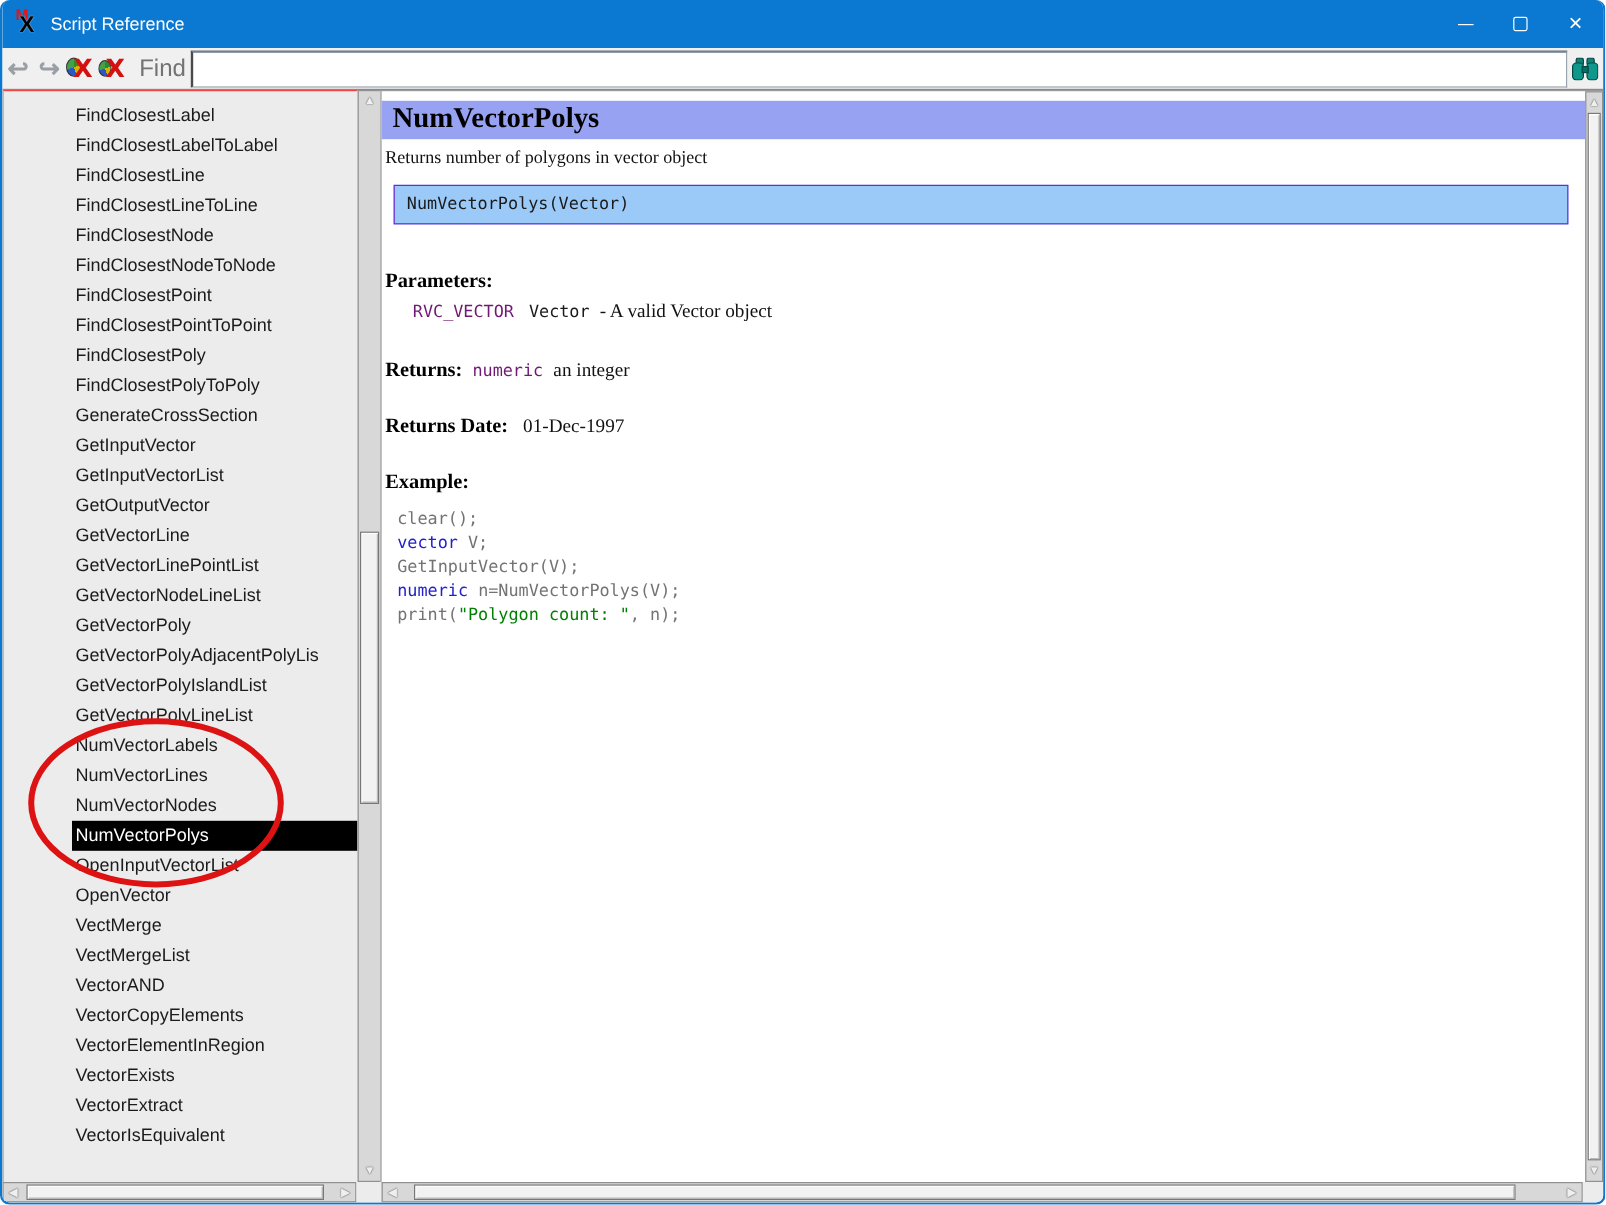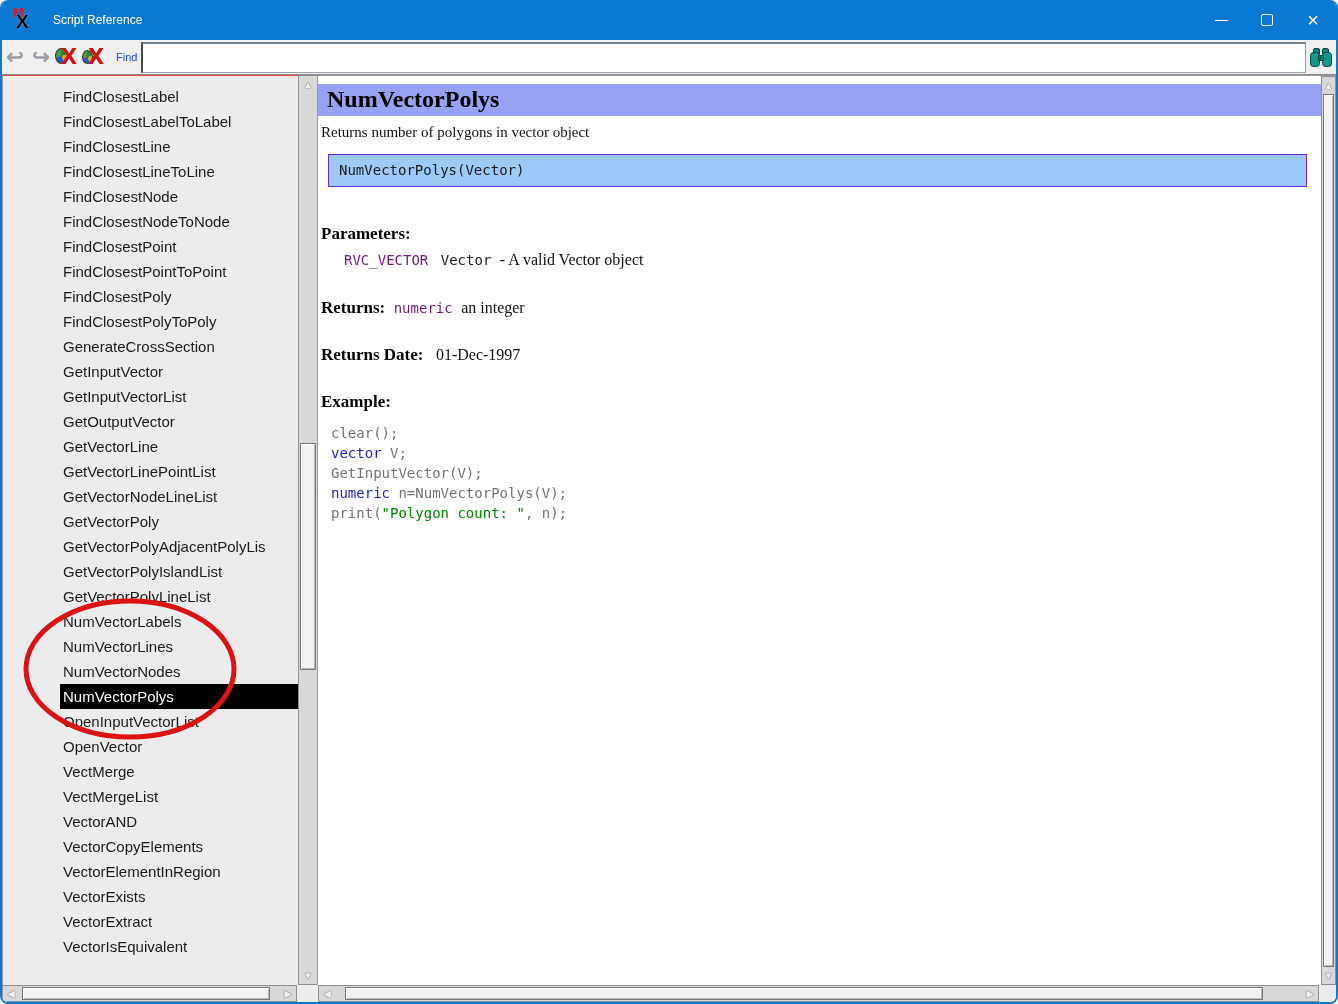--- a/index.html
+++ b/index.html
@@ -14,41 +14,41 @@
   }
 
   
   .titlebar {
     height: 40px; background:#0b79d1; color:#fff;
     display:flex; align-items:center;
   }
   .app-icon { position:relative; width:26px; height:28px; margin-left:10px; flex:none; }
   .app-icon-m { position:absolute; left:1px; top:-1px; color:#e8150e; font-weight:bold; font-size:13px; letter-spacing:-1px; }
   .app-icon-x { position:absolute; left:4px; top:5px; color:#000; font-weight:bold; font-size:19px; text-shadow:0 0 1px #dfe9f5; }
-  .title { margin-left:15px; font-size:12px; }
+  .title { margin-left:4px; font-size:15px; }
   .win-controls { margin-left:auto; display:flex; height:100%; }
   .win-btn { width:46px; height:100%; display:flex; align-items:center; justify-content:center; cursor:pointer; }
   .glyph-min { display:block; width:13px; border-top:1px solid #fff; }
   .glyph-max { display:block; width:12px; height:12px; border:1px solid #fff; border-radius:2px; }
   .glyph-close { font-size:20px; line-height:1; font-weight:normal; }
 
   
   .toolbar {
     height: 35px; background:#f0f0f0; border-bottom:1px solid #8a8a8a;
     display:flex; align-items:center;
   }
   .tb-icon { font-size:21px; font-weight:bold; color:#9a9fa5; width:26px; text-align:center; cursor:pointer; flex:none; }
   .script-icon { position:relative; width:27px; height:24px; cursor:pointer; flex:none; }
   .globe { position:absolute; left:1px; top:3px; width:13px; height:16px; border-radius:50%;
            background: conic-gradient(#2f8a2f 0 20%, #d6b400 20% 45%, #2a58c8 45% 70%, #46a046 70% 100%);
            border:1px solid #333; }
   .globe.g2 { width:11px; height:14px; top:5px; }
   .redx { position:absolute; left:7px; top:0px; color:#d41111; font-weight:900; font-size:21px; line-height:24px;
           font-family:"DejaVu Sans", sans-serif; text-shadow:1px 1px 0 #f0f0f0; }
-  .find-label { font-size:11px; color:#1d4ed8; margin:0 4px 0 8px; flex:none; }
+  .find-label { font-size:20px; color:#737373; margin:0 4px 0 8px; flex:none; }
   .find-input {
     flex:1; height:31px; margin-right:2px;
     border:1px solid #9aa4ae; border-left:2px solid #4a4a4a; border-top:2px solid #73828f;
     background:#fff; font-size:15px; padding:0 6px; outline:none;
   }
   .binoculars { width:26px; height:24px; flex:none; display:flex; align-items:center; justify-content:center; cursor:pointer; margin-right:2px; }
 
   
   .main { display:flex; height:910px; border-top:0; }
 

